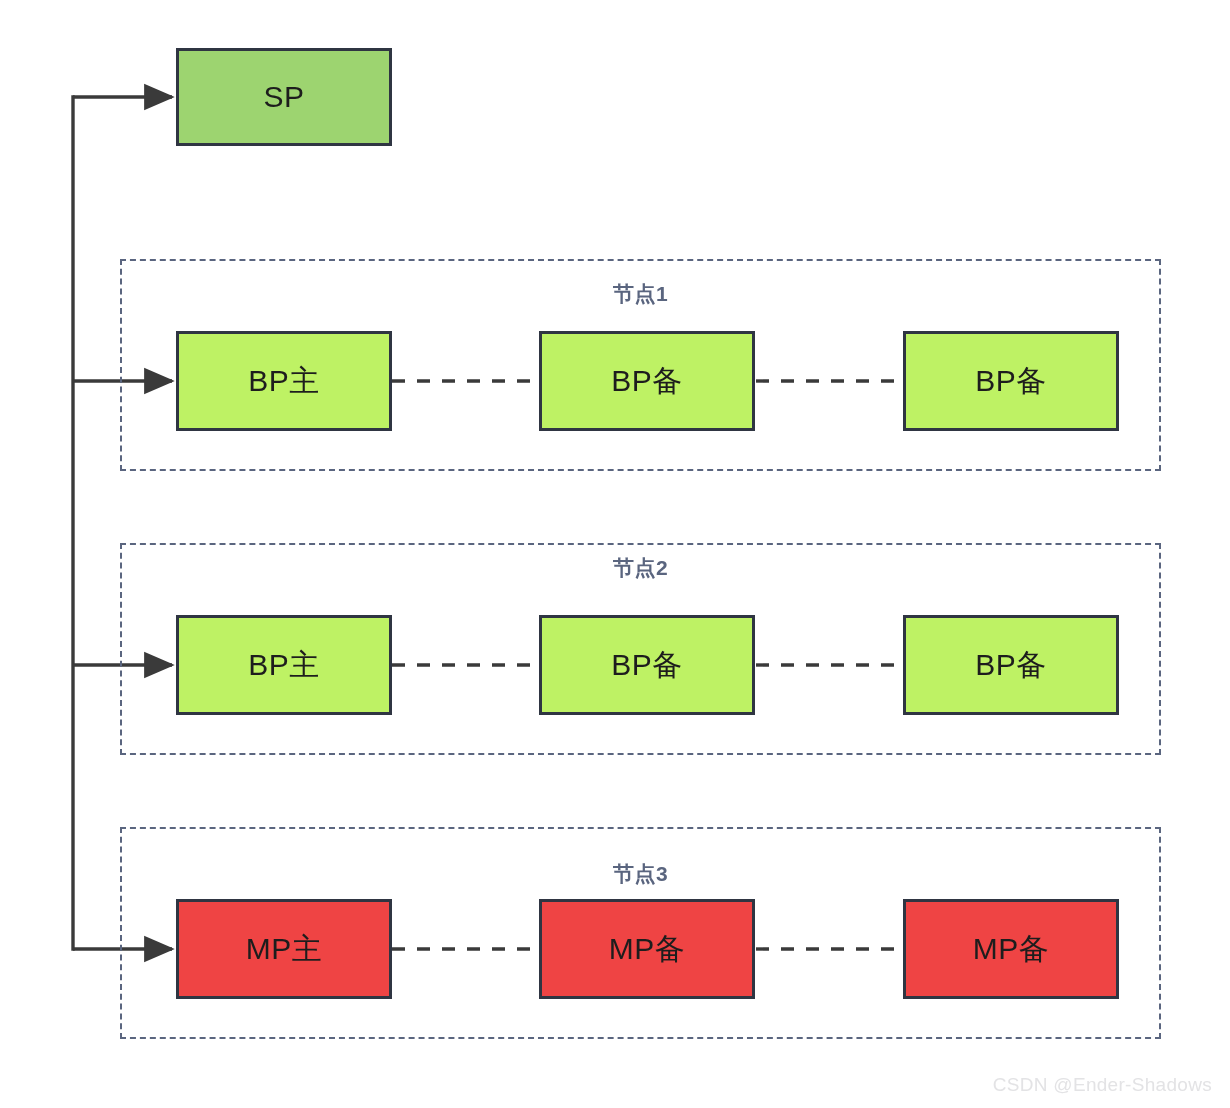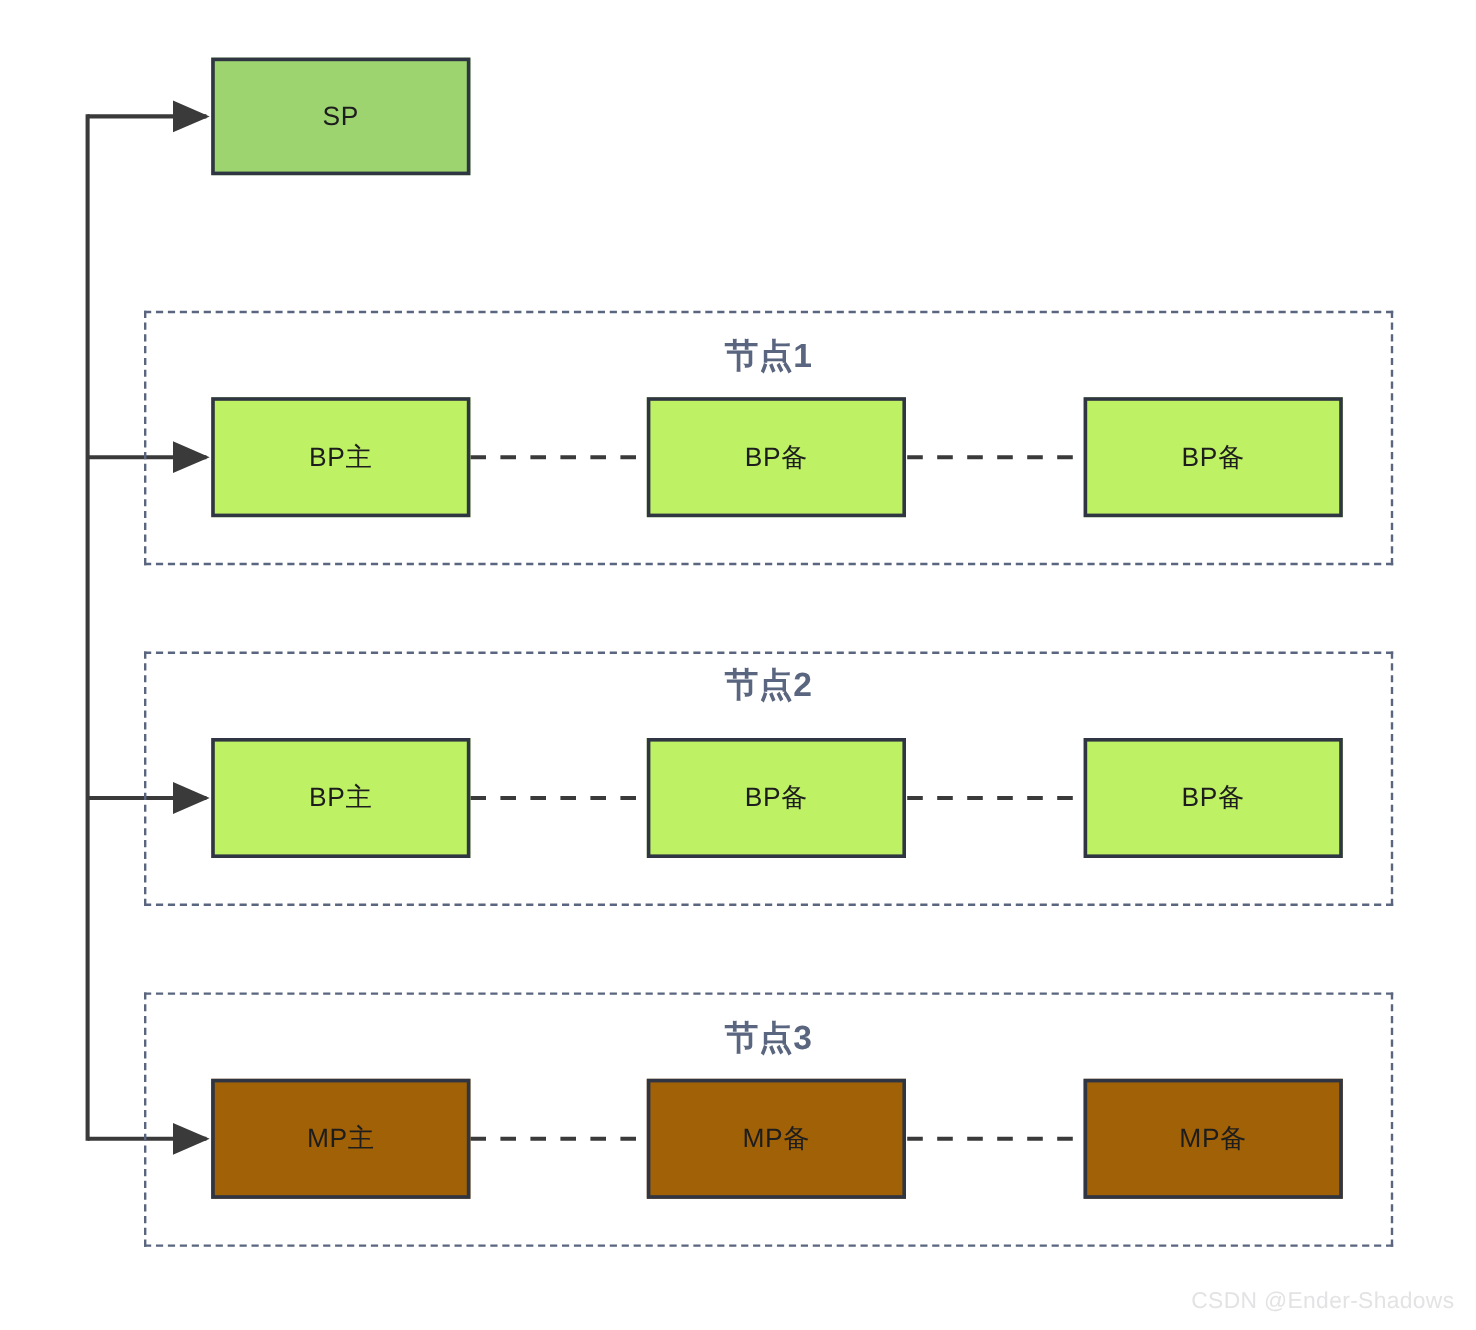--- a/index.html
+++ b/index.html
@@ -30,42 +30,42 @@
     border: 2px dashed #5A657F;
     box-sizing: border-box;
     background: transparent;
   }
   .node-group-label {
     position: absolute;
     top: -1px;
     left: 0;
     width: 100%;
     text-align: center;
-    font-size: 28px;
+    font-size: 21px;
     font-weight: bold;
     color: #5A657F;
     letter-spacing: 0.5px;
     line-height: 1;
   }
   
   .pbox {
     position: absolute;
     box-sizing: border-box;
     border: 3px solid #2F3542;
     display: flex;
     align-items: center;
     justify-content: center;
-    font-size: 22px;
+    font-size: 30px;
     color: #1d1d1d;
     line-height: 1;
     letter-spacing: 0.5px;
   }
   .pbox.green  { background: #9DD470; }
   .pbox.mauve  { background: #bef264; }
-  .pbox.blue   { background: #a16207; }
+  .pbox.blue   { background: #ef4444; }
 
   .watermark {
     position: absolute;
     right: 18px;
     bottom: 12px;
     font-size: 19px;
     color: #E3E3E5;
     letter-spacing: 0.3px;
     user-select: none;
   }
@@ -126,21 +126,21 @@
     <span>BP主</span>
   </div>
   <div class="pbox mauve" style="left:539px; top:615px; width:216px; height:100px;">
     <span>BP备</span>
   </div>
   <div class="pbox mauve" style="left:903px; top:615px; width:216px; height:100px;">
     <span>BP备</span>
   </div>
 
   <div class="node-group" style="left:120px; top:827px; width:1041px; height:212px;">
-    <span class="node-group-label" style="top:22px;">节点3</span>
+    <span class="node-group-label" style="top:34px;">节点3</span>
   </div>
   <div class="pbox blue" style="left:176px; top:899px; width:216px; height:100px;">
     <span>MP主</span>
   </div>
   <div class="pbox blue" style="left:539px; top:899px; width:216px; height:100px;">
     <span>MP备</span>
   </div>
   <div class="pbox blue" style="left:903px; top:899px; width:216px; height:100px;">
     <span>MP备</span>
   </div>

